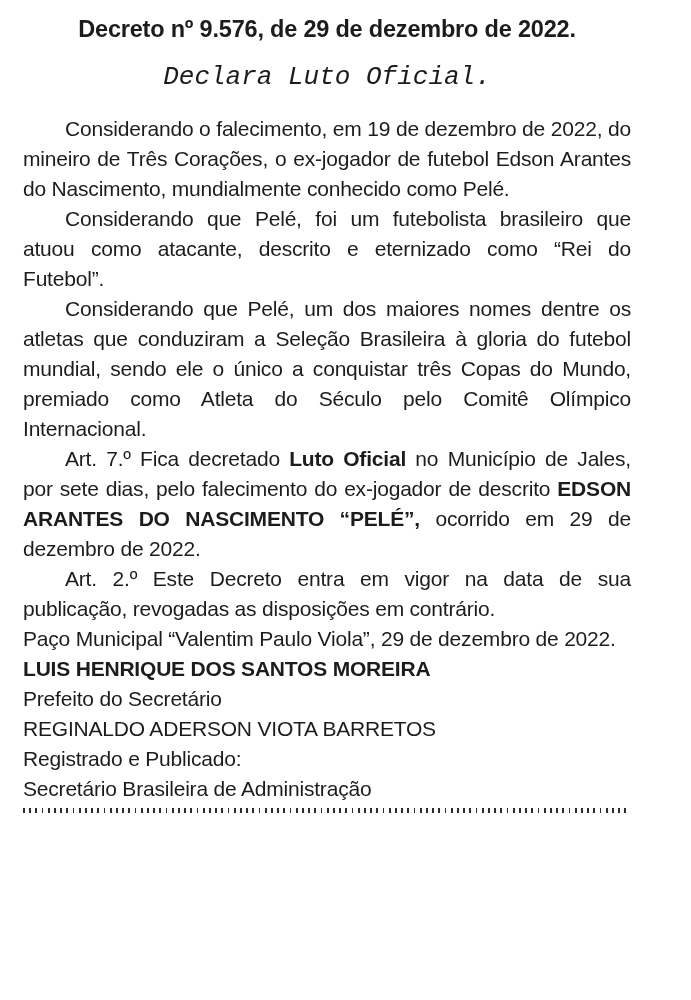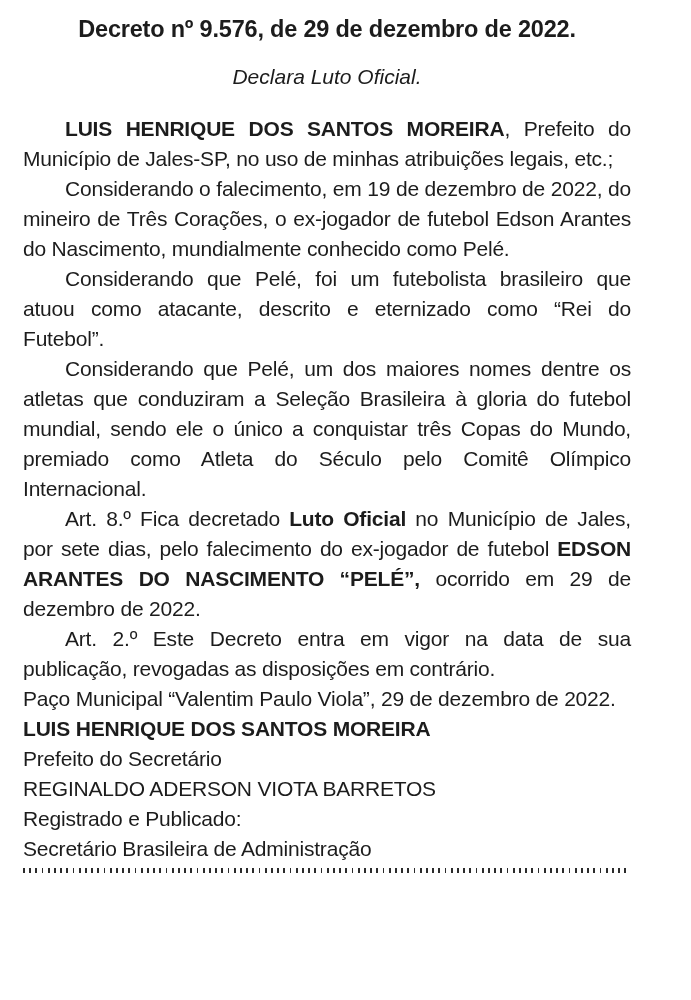--- a/index.html
+++ b/index.html
@@ -23,25 +23,26 @@
   }
   .title {
     font-size: 23.5px;
     line-height: 30px;
     font-weight: 700;
     text-align: center;
     letter-spacing: -0.2px;
     margin: 0;
   }
   .subtitle {
-    font-size: 21px;
+    font-size: 26px;
     line-height: 30px;
     font-style: italic;
     text-align: center;
     margin: 18px 0 22px 0;
+    font-family: Liberation Mono, monospace;
   }
   .para {
     font-size: 21px;
     line-height: 30px;
     margin: 0;
     text-align: justify;
     text-indent: 42px;
     letter-spacing: -0.2px;
   }
   .para b, .heading b {
@@ -69,30 +70,29 @@
 </style>
 </head>
 <body>
 
 <div class="page">
 
   <h1 class="title">Decreto nº 9.576, de 29 de dezembro de 2022.</h1>
 
   <p class="subtitle">Declara Luto Oficial.</p>
 
-  <p class="para"><b>LUIS HENRIQUE DOS SANTOS MOREIRA</b><span>, Prefeito do Município de Jales-SP, no uso de minhas atribuições legais, etc.;</span></p>
 
   <p class="para">Considerando o falecimento, em 19 de dezembro de 2022, do mineiro de Três Corações, o ex-jogador de futebol Edson Arantes do Nascimento, mundialmente conhecido como Pelé.</p>
 
   <p class="para">Considerando que Pelé, foi um futebolista brasileiro que atuou como atacante, descrito e eternizado como “Rei do Futebol”.</p>
 
   <p class="para">Considerando que Pelé, um dos maiores nomes dentre os atletas que conduziram a Seleção Brasileira à gloria do futebol mundial, sendo ele o único a conquistar três Copas do Mundo, premiado como Atleta do Século pelo Comitê Olímpico Internacional.</p>
 
 
-  <p class="para"><span>Art. 8.º Fica decretado </span><b>Luto Oficial</b><span> no Município de Jales, por sete dias, pelo falecimento do ex-jogador de futebol </span><b>EDSON ARANTES DO NASCIMENTO “PELÉ”,</b><span> ocorrido em 29 de dezembro de 2022.</span></p>
+  <p class="para"><span>Art. 7.º Fica decretado </span><b>Luto Oficial</b><span> no Município de Jales, por sete dias, pelo falecimento do ex-jogador de descrito </span><b>EDSON ARANTES DO NASCIMENTO “PELÉ”,</b><span> ocorrido em 29 de dezembro de 2022.</span></p>
 
   <p class="para">Art. 2.º Este Decreto entra em vigor na data de sua publicação, revogadas as disposições em contrário.</p>
 
   <p class="centered">Paço Municipal “Valentim Paulo Viola”, 29 de dezembro de 2022.</p>
 
   <p class="centered bold">LUIS HENRIQUE DOS SANTOS MOREIRA</p>
 
   <p class="centered">Prefeito do Secretário</p>
 
   <p class="centered">REGINALDO ADERSON VIOTA BARRETOS</p>

